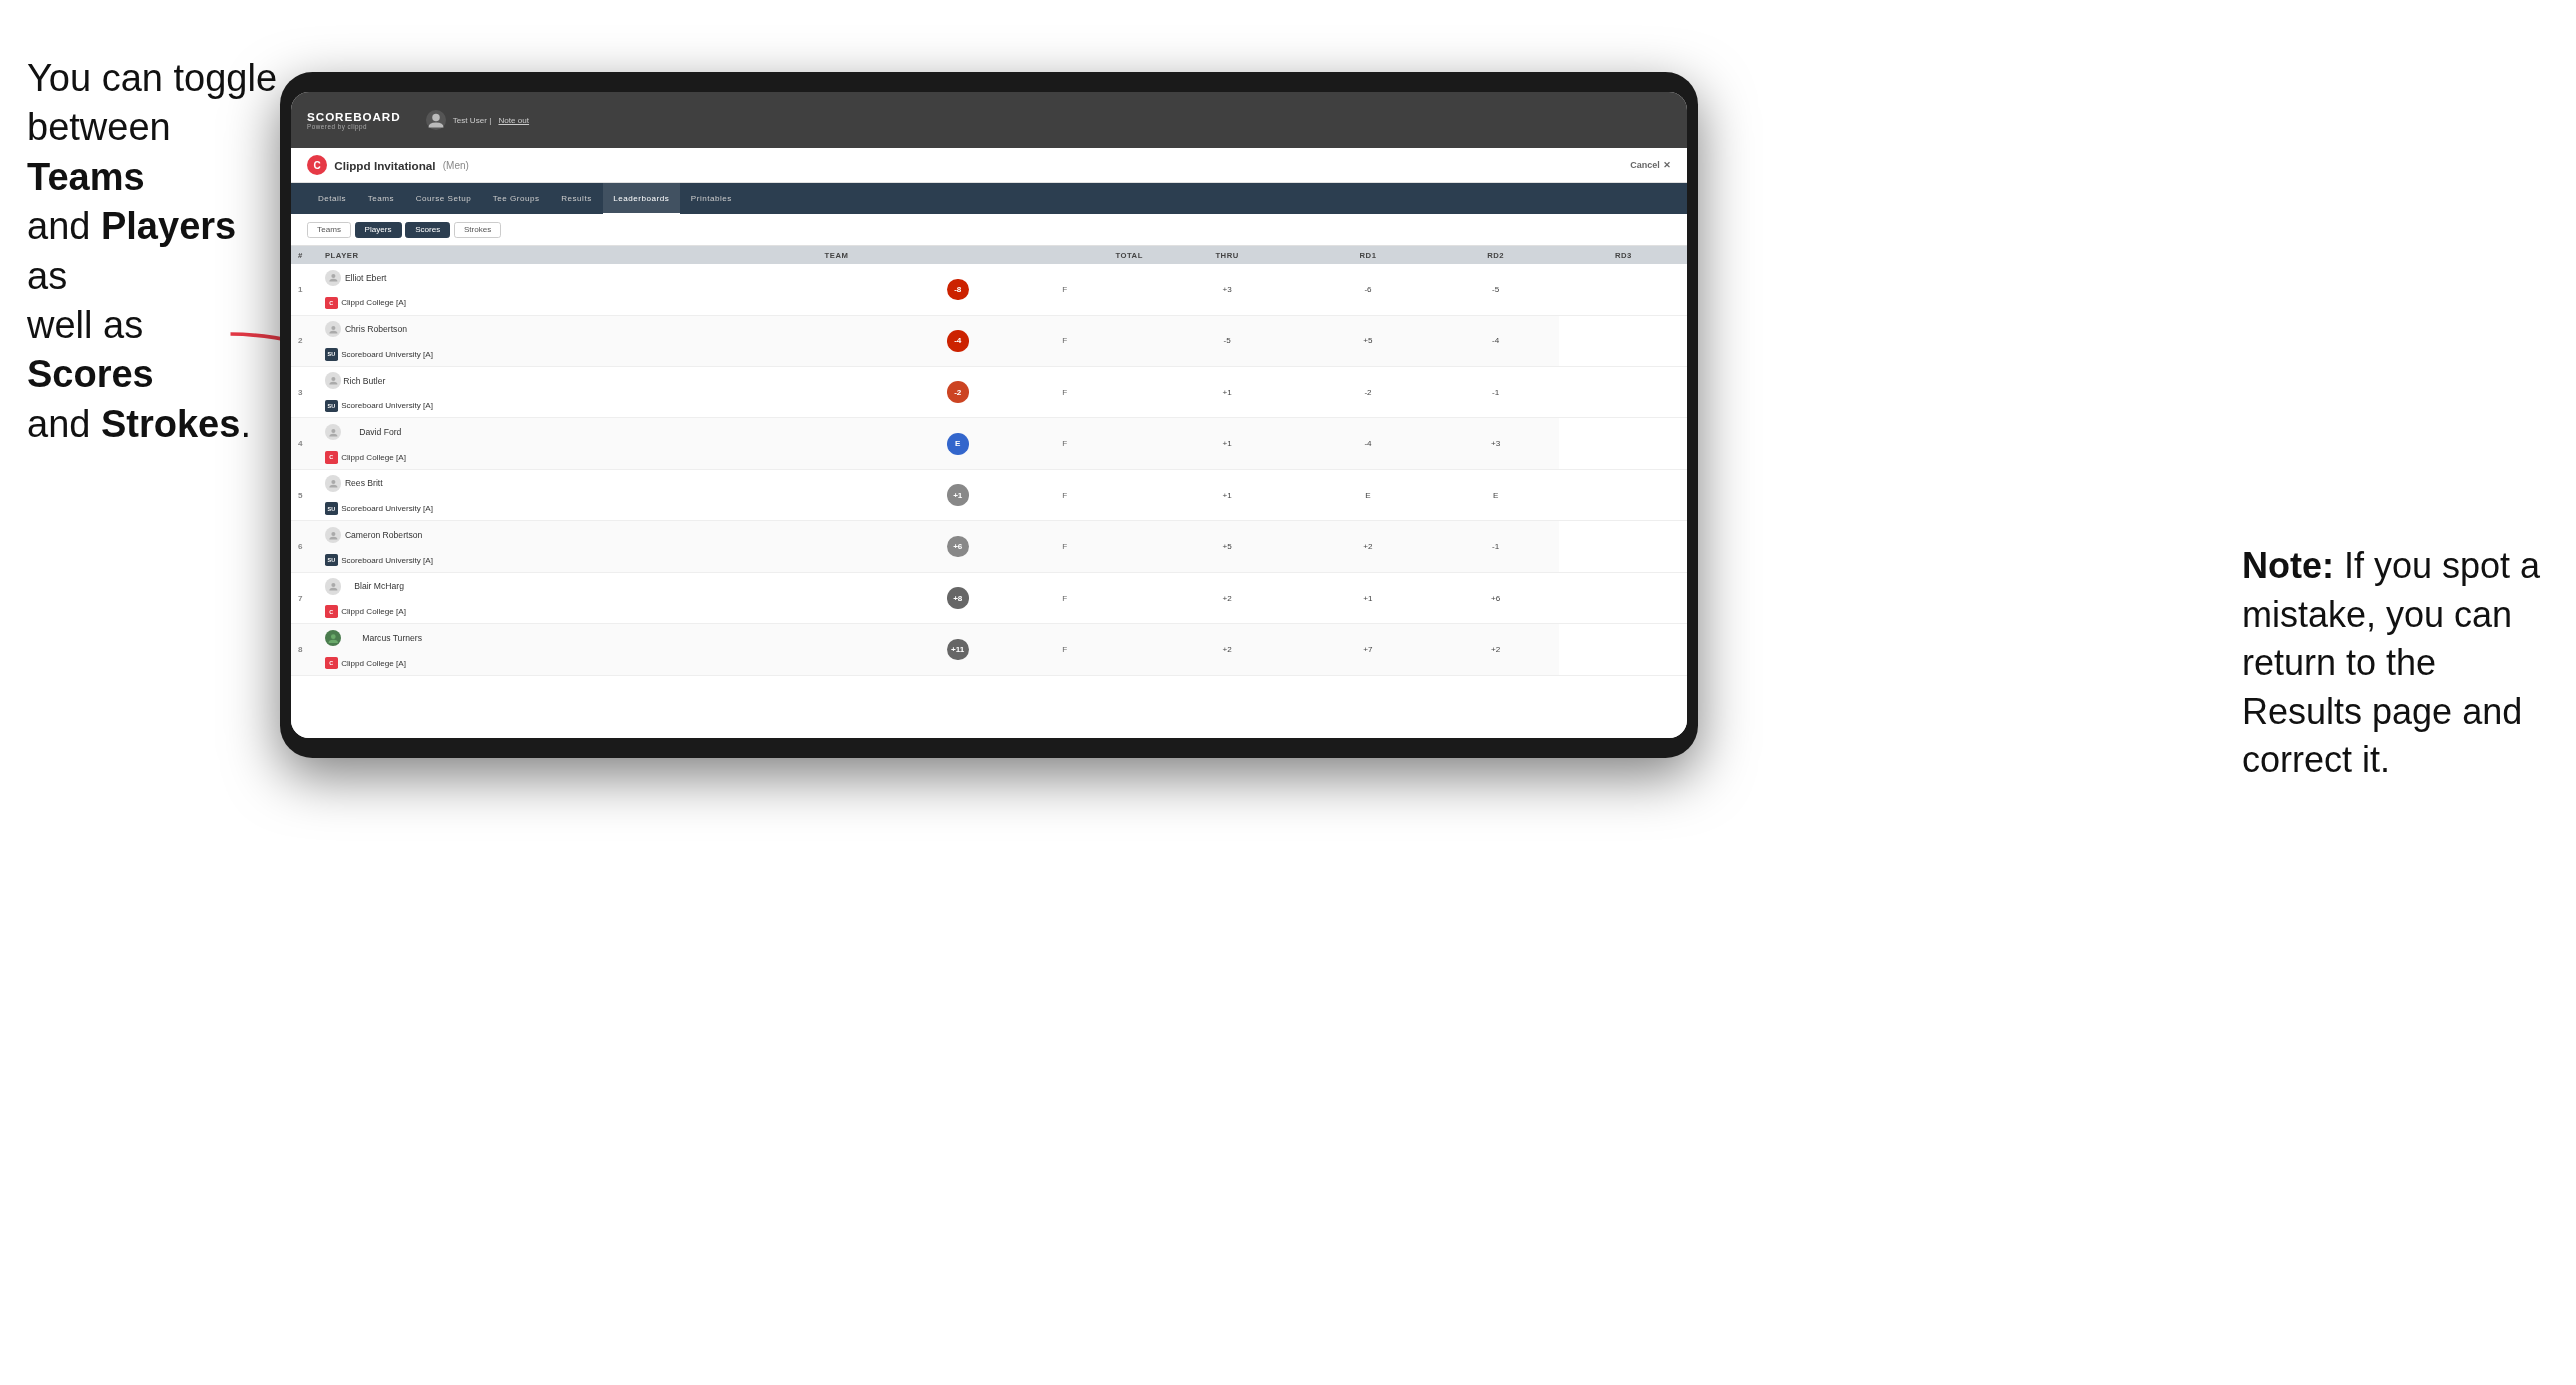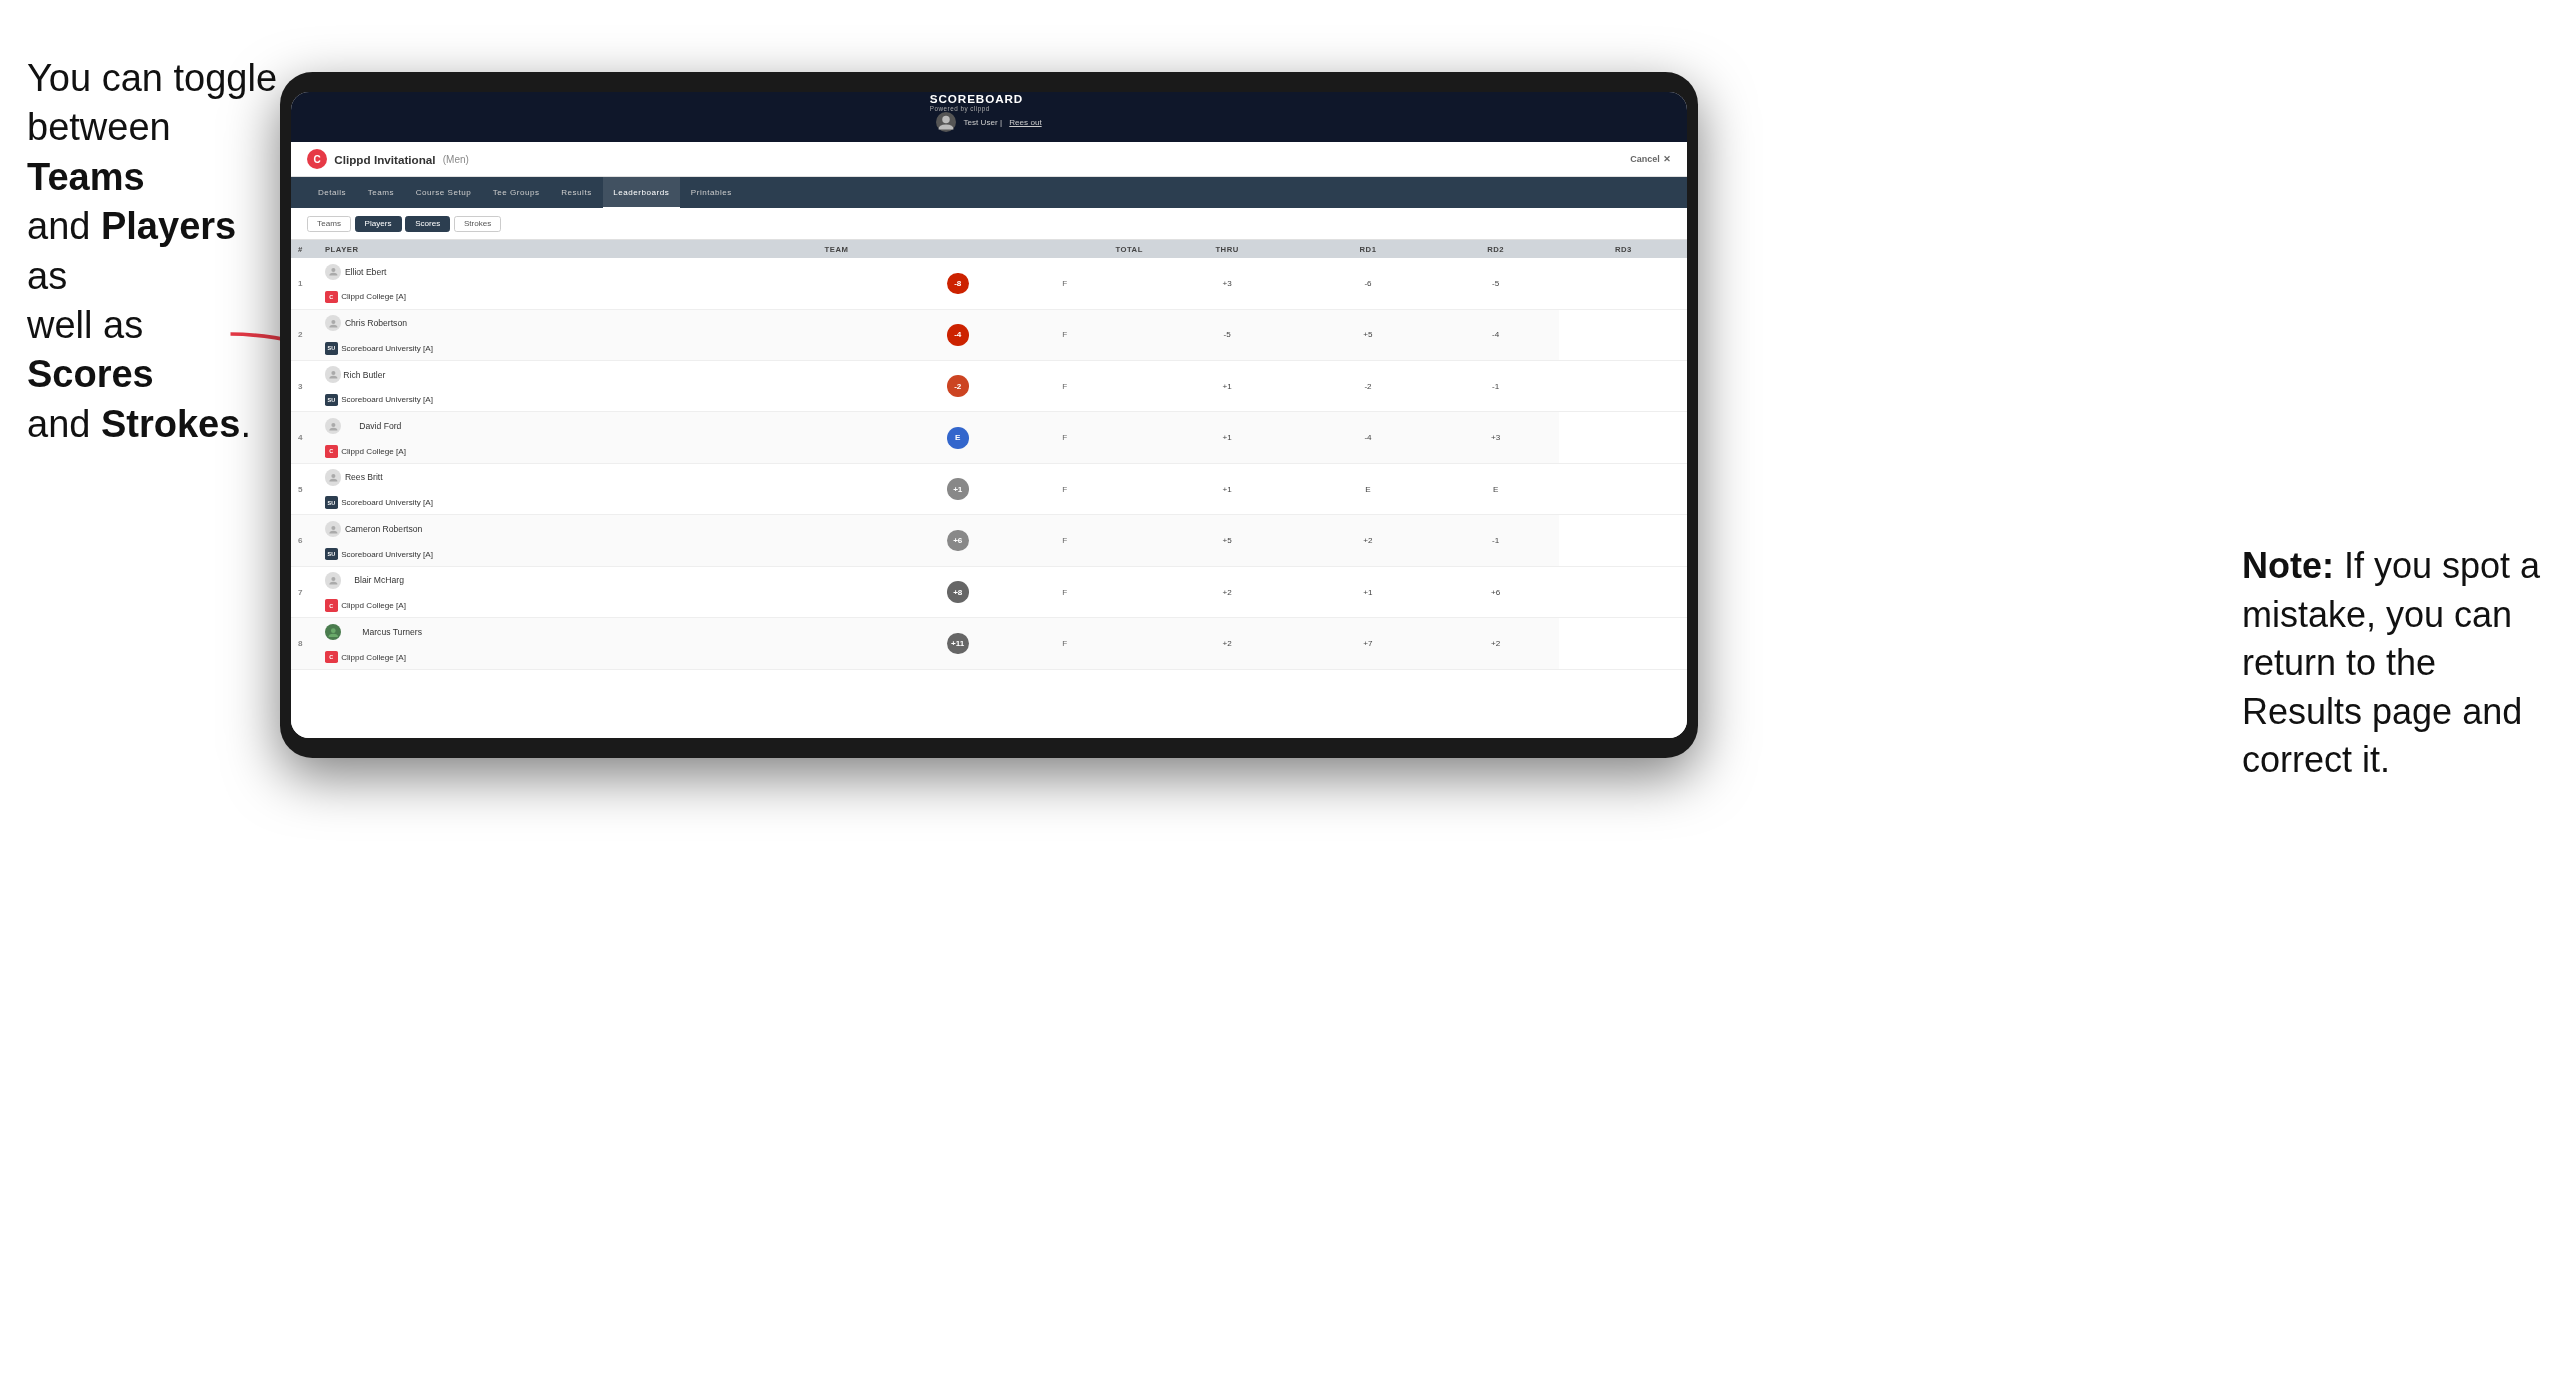--- a/index.html
+++ b/index.html
@@ -53,27 +53,26 @@
       height: 100%;
       background: #f0f0f0;
       border-radius: 18px;
       overflow: hidden;
       display: flex;
       flex-direction: column;
     }
 
     
     .top-nav {
-      background: #0f172a;
-      height: 50px;
+      background: #404040;
+      height: 56px;
       display: flex;
       align-items: center;
       padding: 0 16.3px;
       flex-shrink: 0;
-      flex-direction: column;
     }
     .scoreboard-logo {
       display: flex;
       flex-direction: column;
       margin-right: 25px;
     }
     .scoreboard-logo .logo-text {
       color: #ffffff;
       font-size: 11.7px;
       font-weight: 800;
@@ -321,21 +320,21 @@
         <span class="powered-by">Powered by clippd</span>
       </div>
       <div class="top-nav-right">
         <div class="user-avatar-icon">
           <svg viewBox="0 0 16 16" fill="#bbb">
               <circle cx="8" cy="6" r="3"></circle>
               <path d="M2,14 Q2,10 8,10 Q14,10 14,14"></path>
             </svg>
         </div>
         <span class="user-info">Test User |</span>
-        <span class="sign-out">Rees out</span>
+        <span class="sign-out">Note out</span>
       </div>
     </div>
 
     <div class="tournament-header">
       <div class="tournament-title">
         <div class="c-logo">C</div>
         <span>Clippd Invitational</span>
         <span style="color:#888;font-weight:400;font-size:10px;">(Men)</span>
       </div>
       <div class="cancel-btn">

